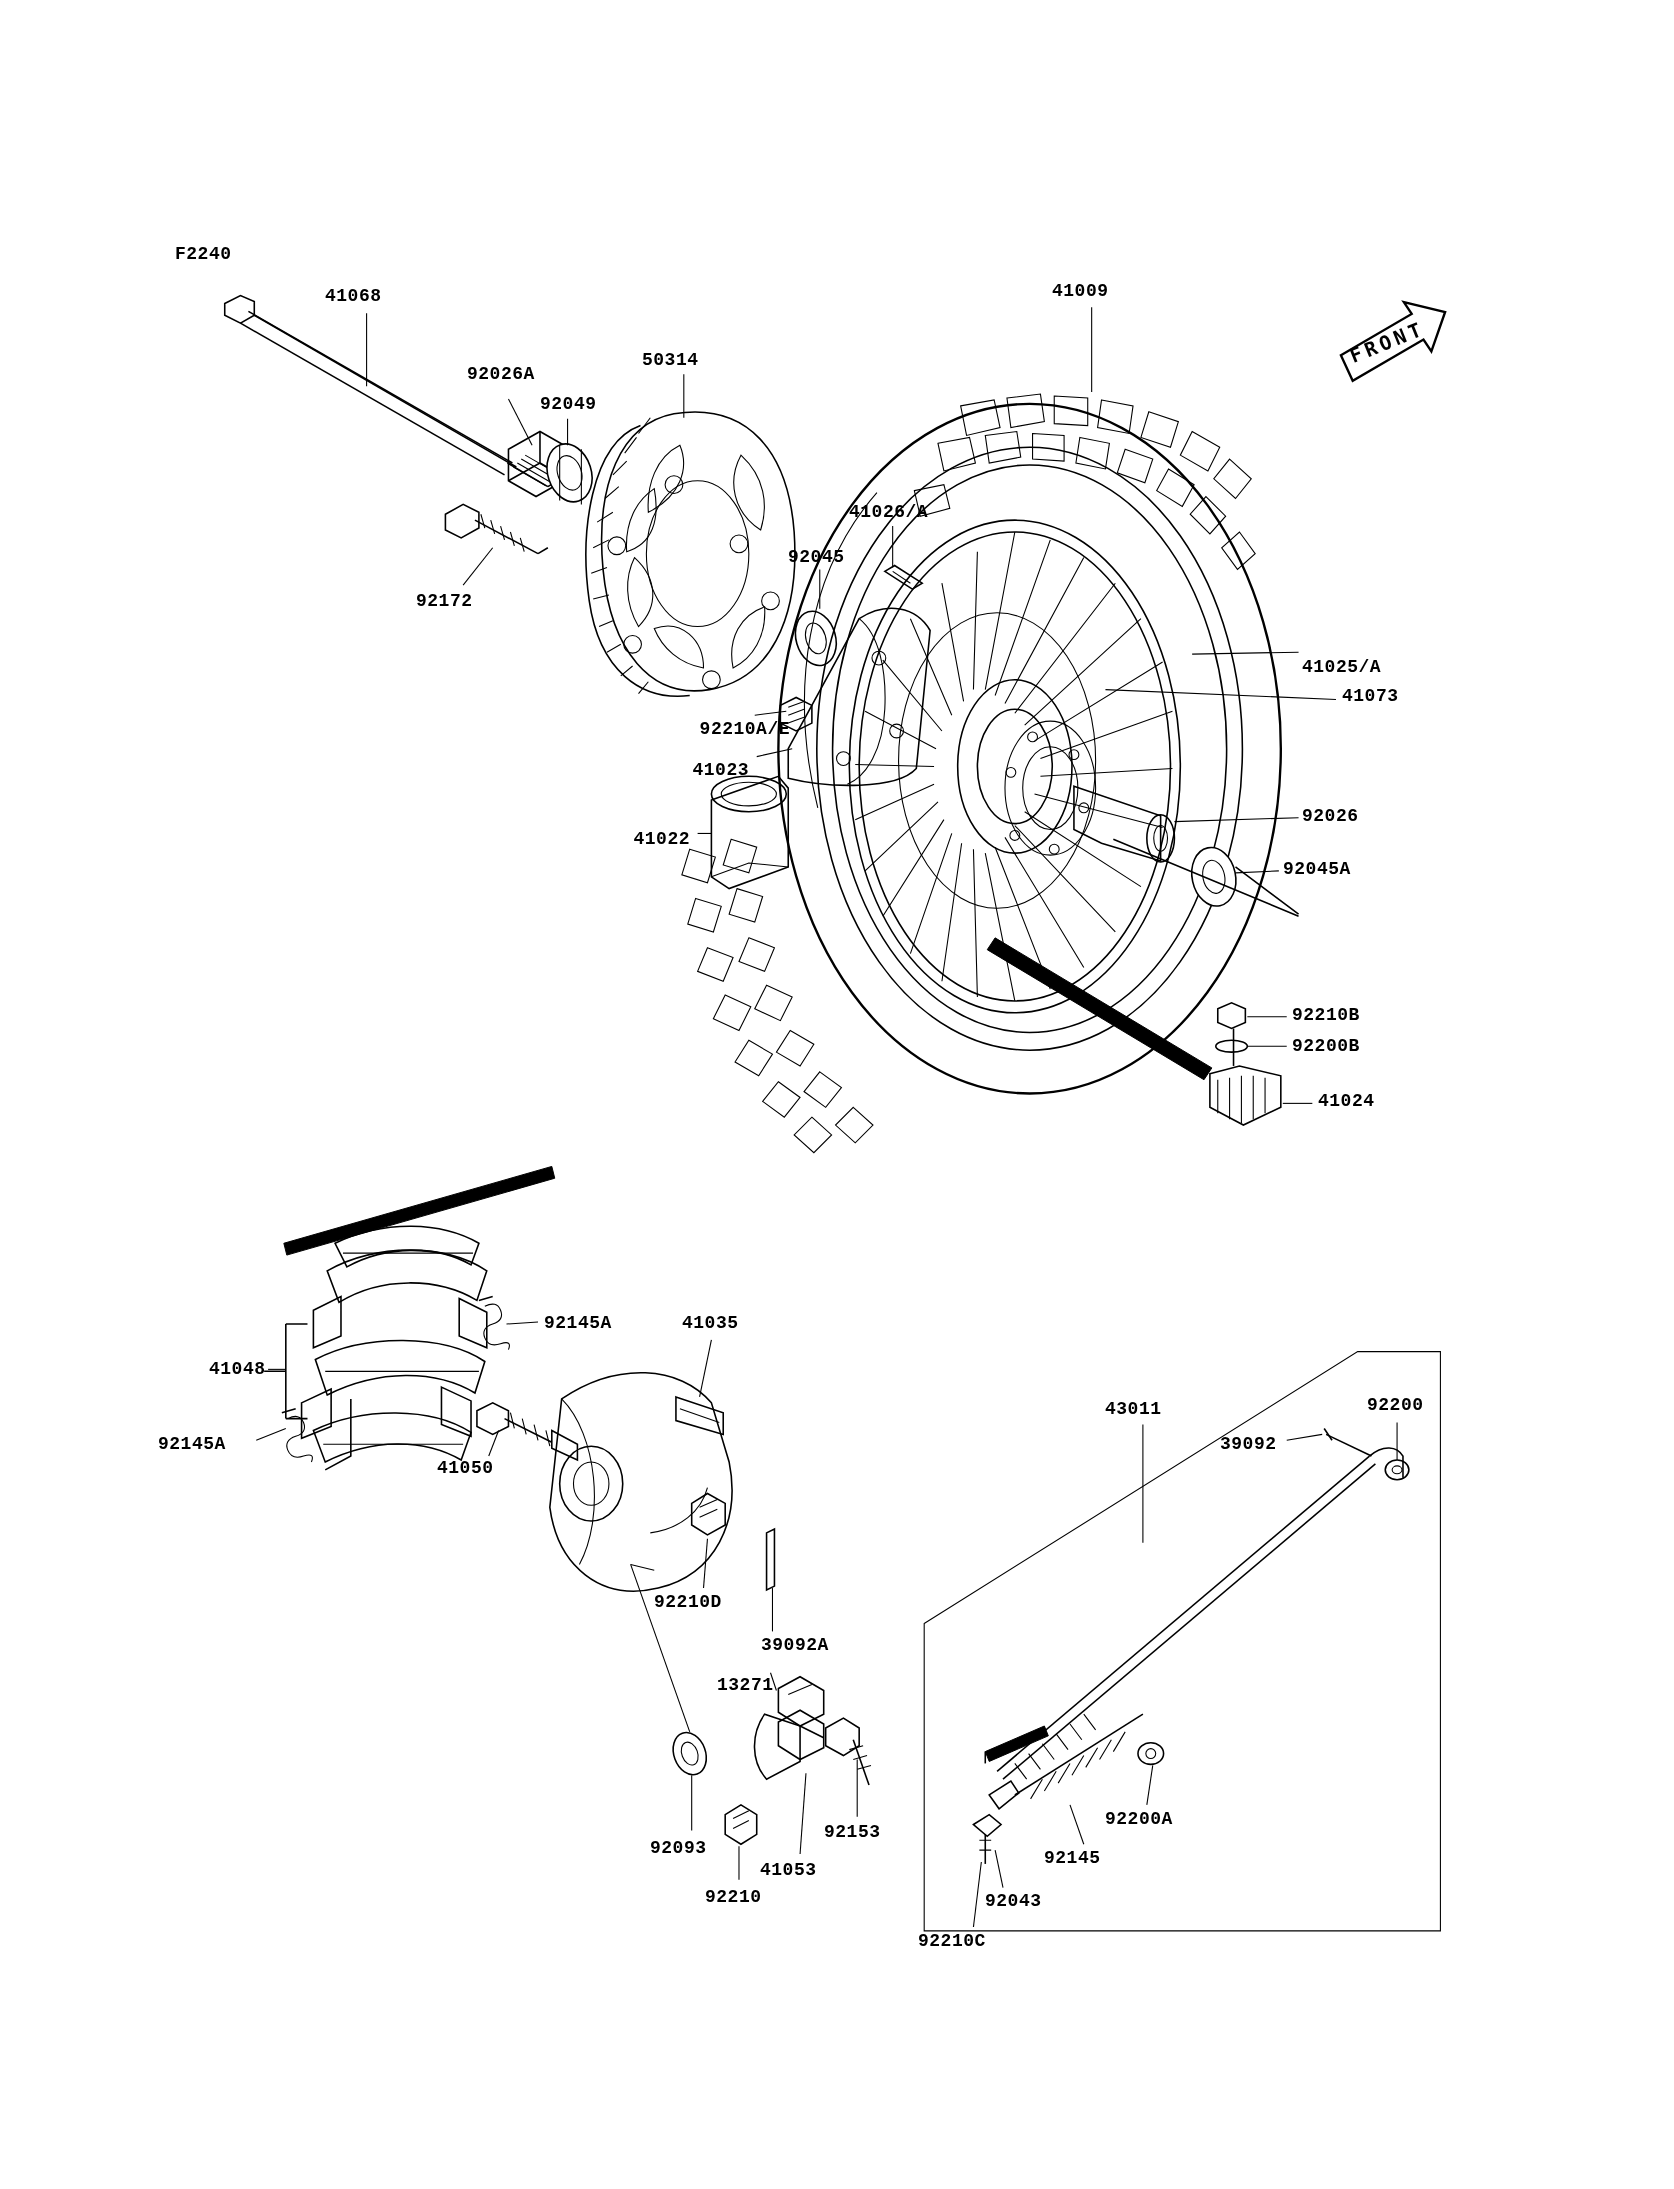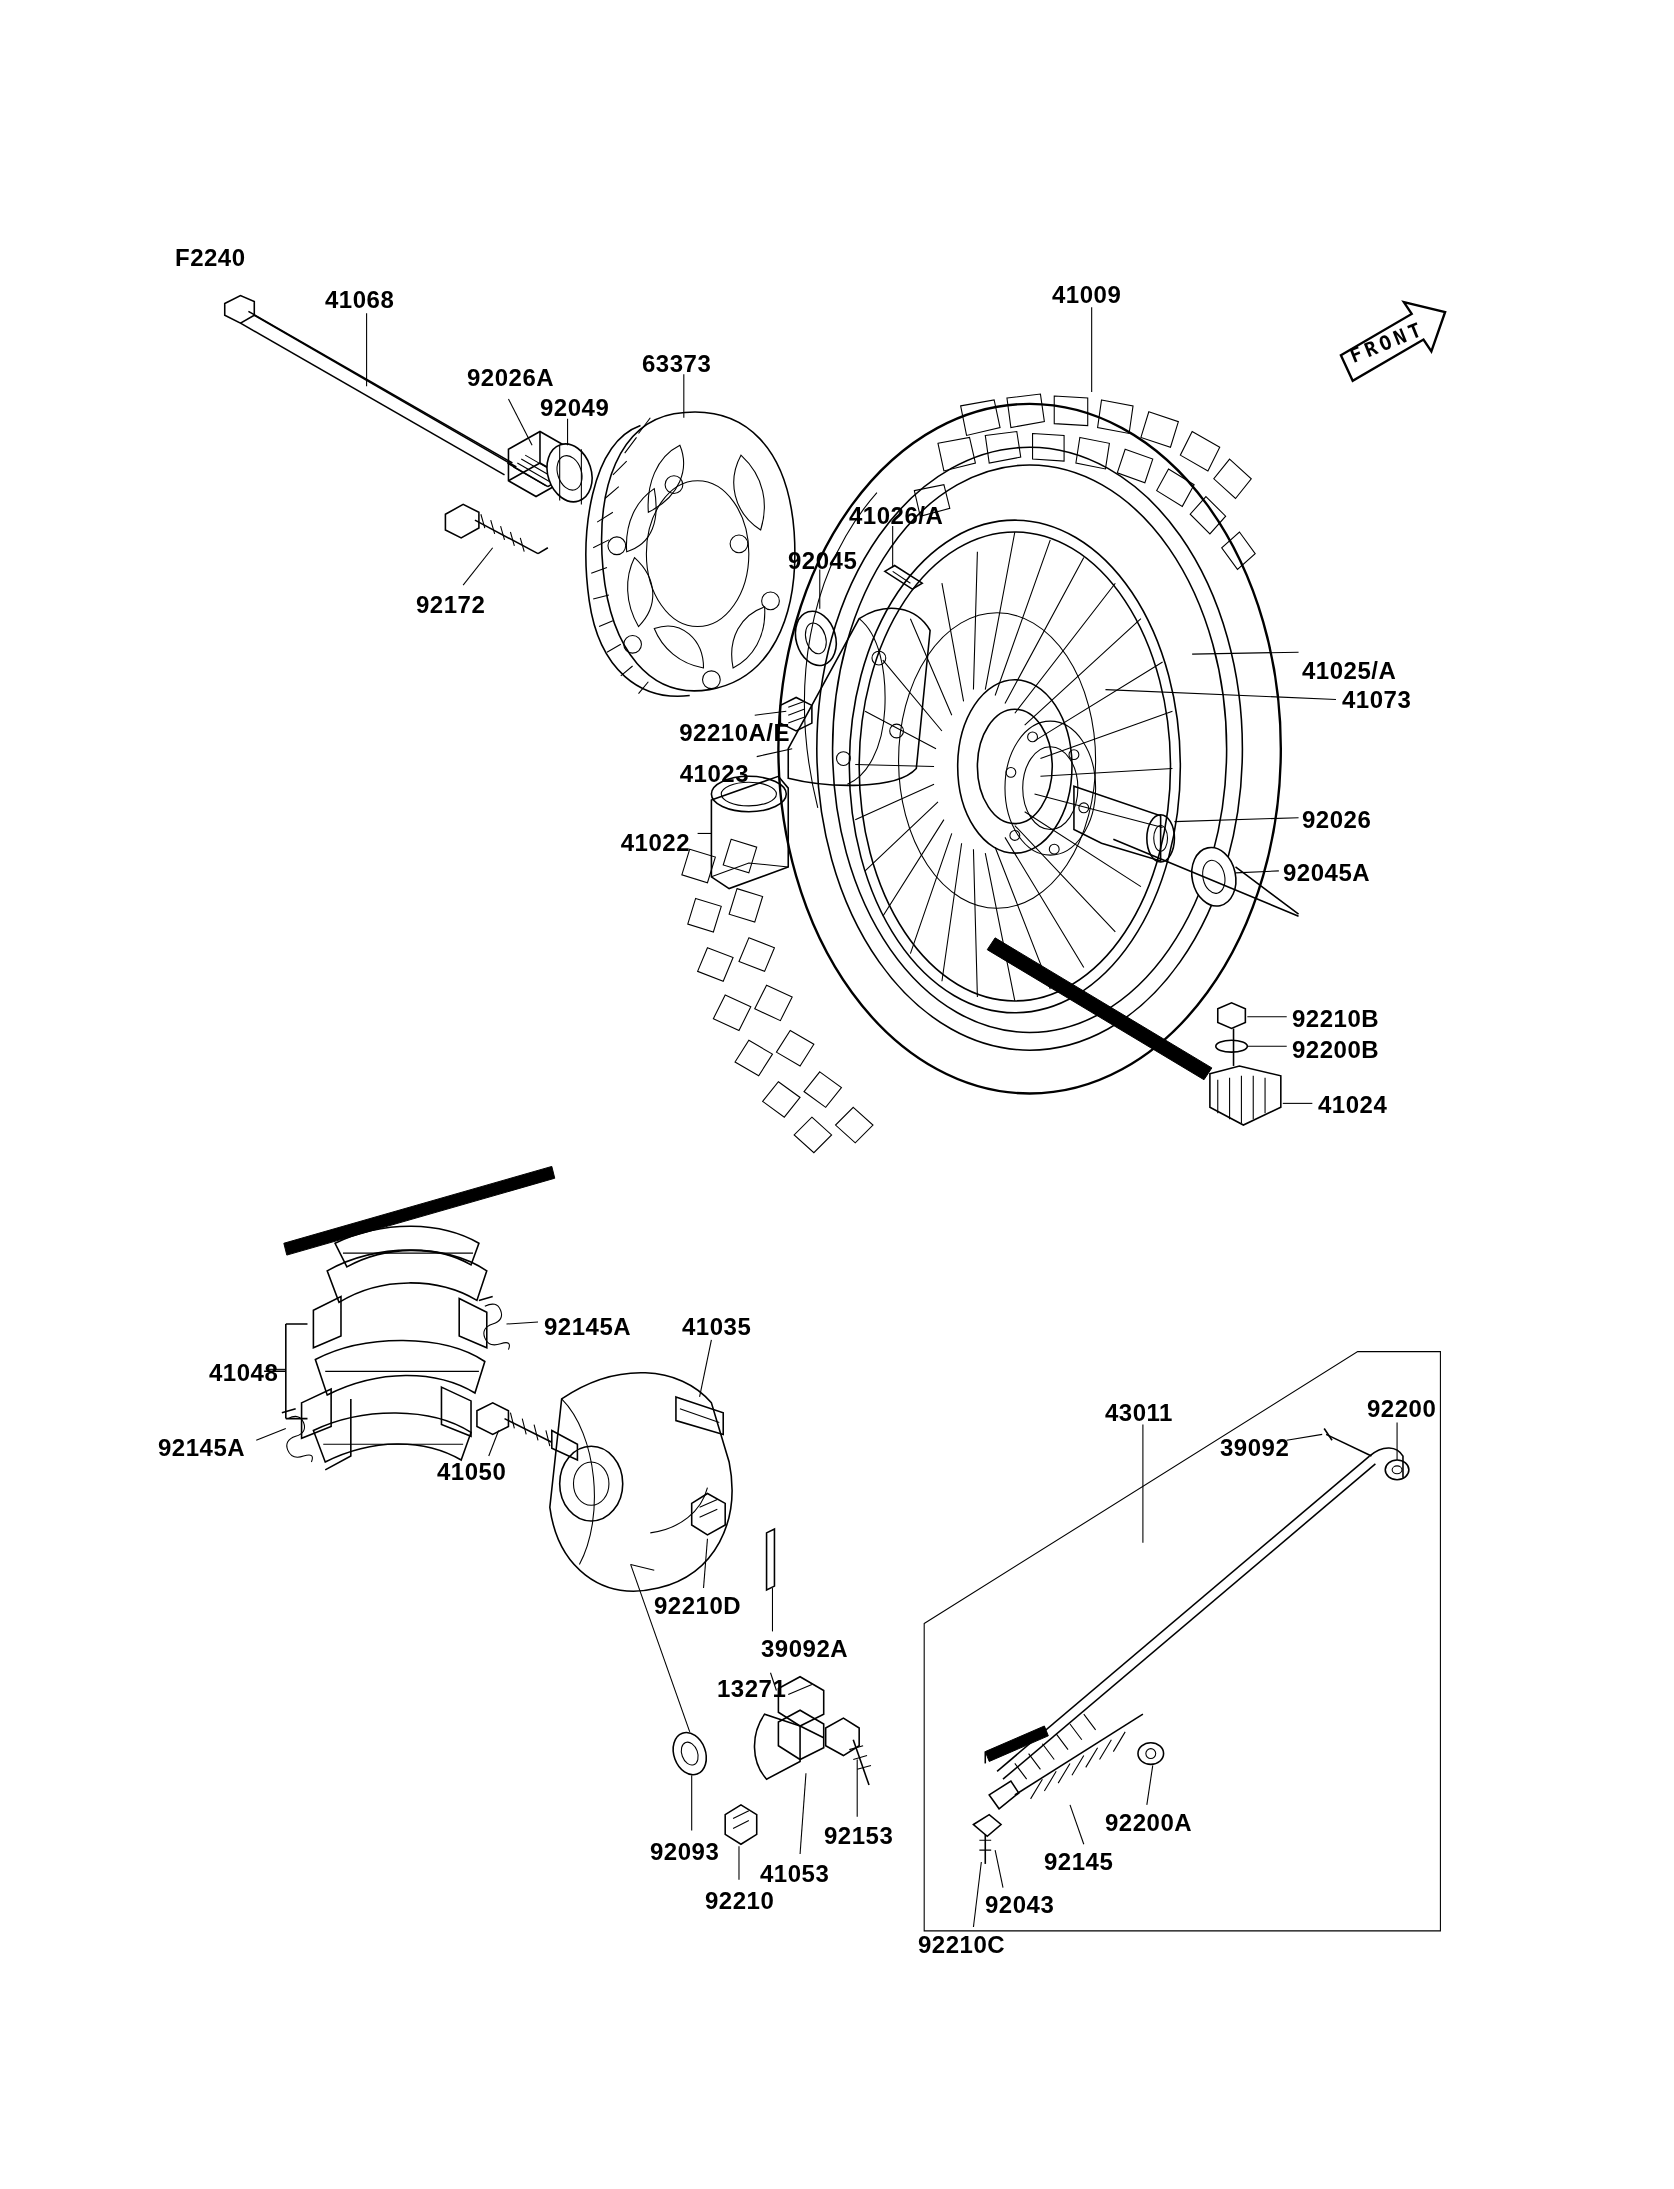--- a/index.html
+++ b/index.html
@@ -15,22 +15,22 @@
     overflow: hidden;
   }
   #sheet {
     position: absolute;
     left: 0; top: 0;
     width: 1675px;
     height: 2190px;
   }
   .lbl {
     position: absolute;
-    font-family: Liberation Sans, sans-serif;
-    font-size: 24px;
+    font-family: Liberation Mono, monospace;
+    font-size: 18px;
     font-weight: bold;
     color: #000000;
     white-space: nowrap;
     letter-spacing: 0.5px;
   }
   .lbl.right { transform: translateX(-100%); }
   .front-arrow {
     position: absolute;
     left: 1335px;
     top: 296px;
@@ -346,21 +346,21 @@
   <div class="front-arrow">
     <svg width="118" height="89" viewBox="0 0 120 90">
       <path class="ln2" d="M6 60 L78 18 L70 6 L112 16 L98 56 L90 44 L18 86 Z" fill="#fff"></path>
     </svg>
   </div>
   <div class="front-text">FRONT</div>
 
   <div class="lbl" style="left:325px; top:286px;">41068</div>
   <div class="lbl" style="left:467px; top:364px;">92026A</div>
   <div class="lbl" style="left:540px; top:394px;">92049</div>
-  <div class="lbl" style="left:642px; top:350px;">63373</div>
+  <div class="lbl" style="left:642px; top:350px;">50314</div>
   <div class="lbl" style="left:1052px;top:281px;">41009</div>
   <div class="lbl" style="left:416px; top:591px;">92172</div>
   <div class="lbl" style="left:849px; top:502px;">41026/A</div>
   <div class="lbl" style="left:788px; top:547px;">92045</div>
   <div class="lbl" style="left:1302px;top:638px;margin-top:19px;">41025/A</div>
   <div class="lbl" style="left:1342px;top:686px;">41073</div>
   <div class="lbl right" style="left:790px; top:719px;">92210A/E</div>
   <div class="lbl right" style="left:749px; top:760px;">41023</div>
   <div class="lbl right" style="left:690px; top:829px;">41022</div>
   <div class="lbl" style="left:1302px;top:806px;">92026</div>

